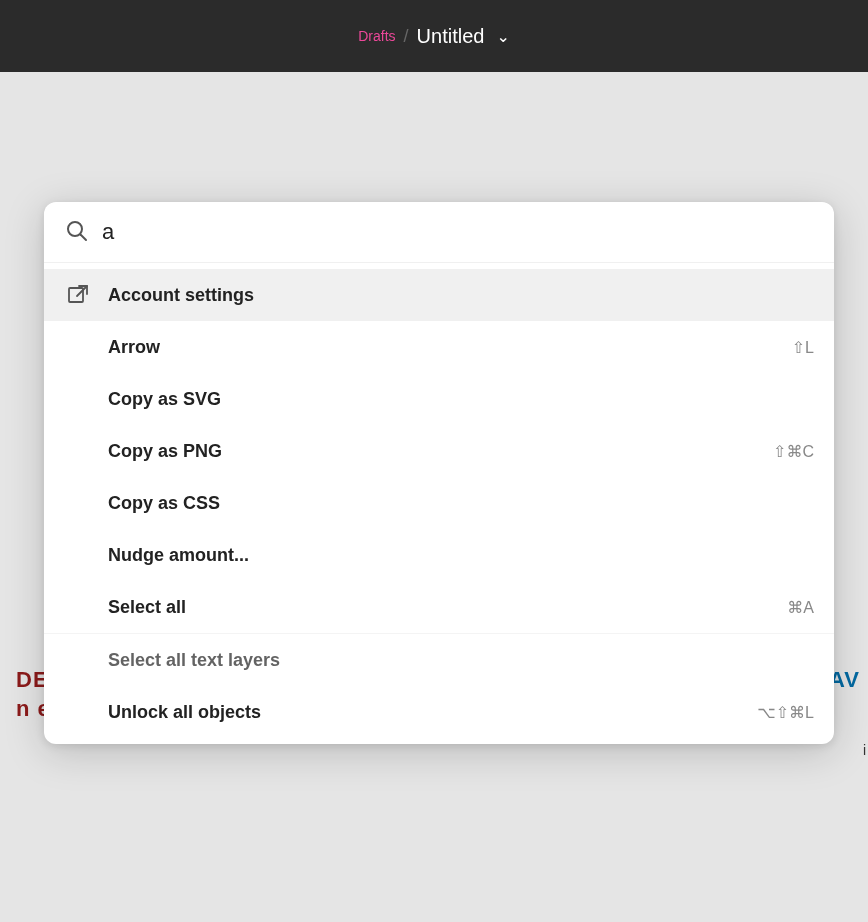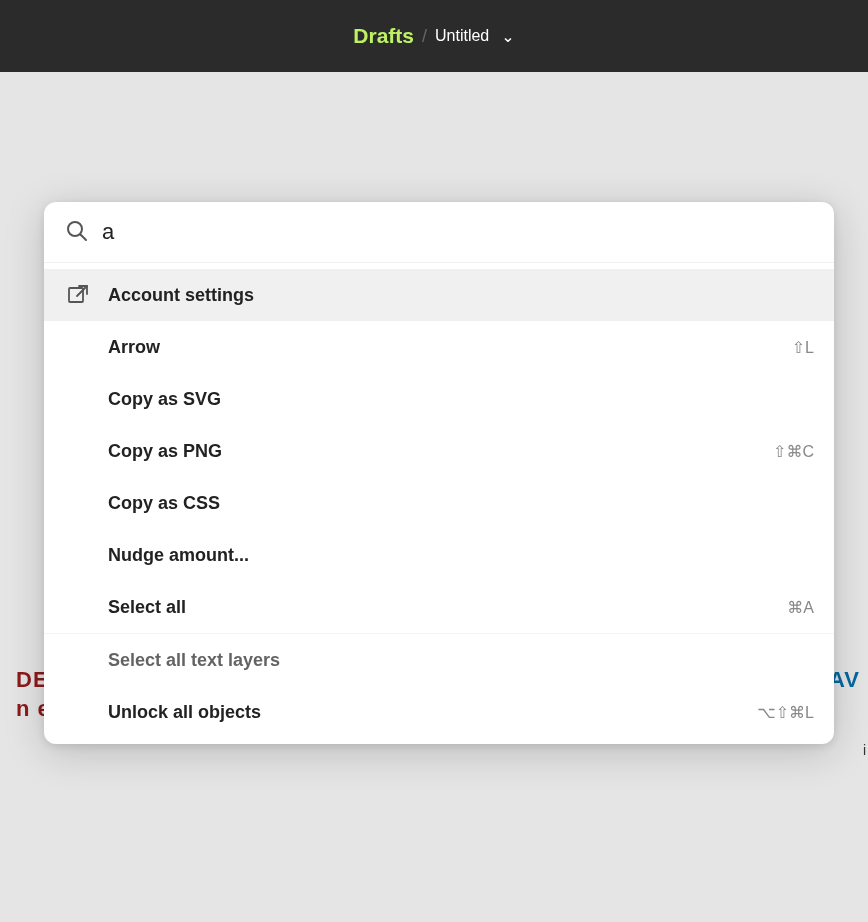--- a/index.html
+++ b/index.html
@@ -29,33 +29,33 @@
       z-index: 1;
     }
 
     .top-bar-breadcrumb {
       display: flex;
       align-items: center;
       gap: 8px;
     }
 
     .top-bar-drafts {
-      color: #bef264;
-      font-size: 21px;
-      font-weight: 700;
+      color: #ec4899;
+      font-size: 14px;
+      font-weight: 400;
     }
 
     .top-bar-separator {
       color: #666;
       font-size: 18px;
     }
 
     .top-bar-title {
       color: #ffffff;
-      font-size: 16px;
+      font-size: 20px;
       font-weight: 500;
     }
 
     .top-bar-chevron {
       color: #ffffff;
       font-size: 16px;
       margin-left: 4px;
     }
 
     

